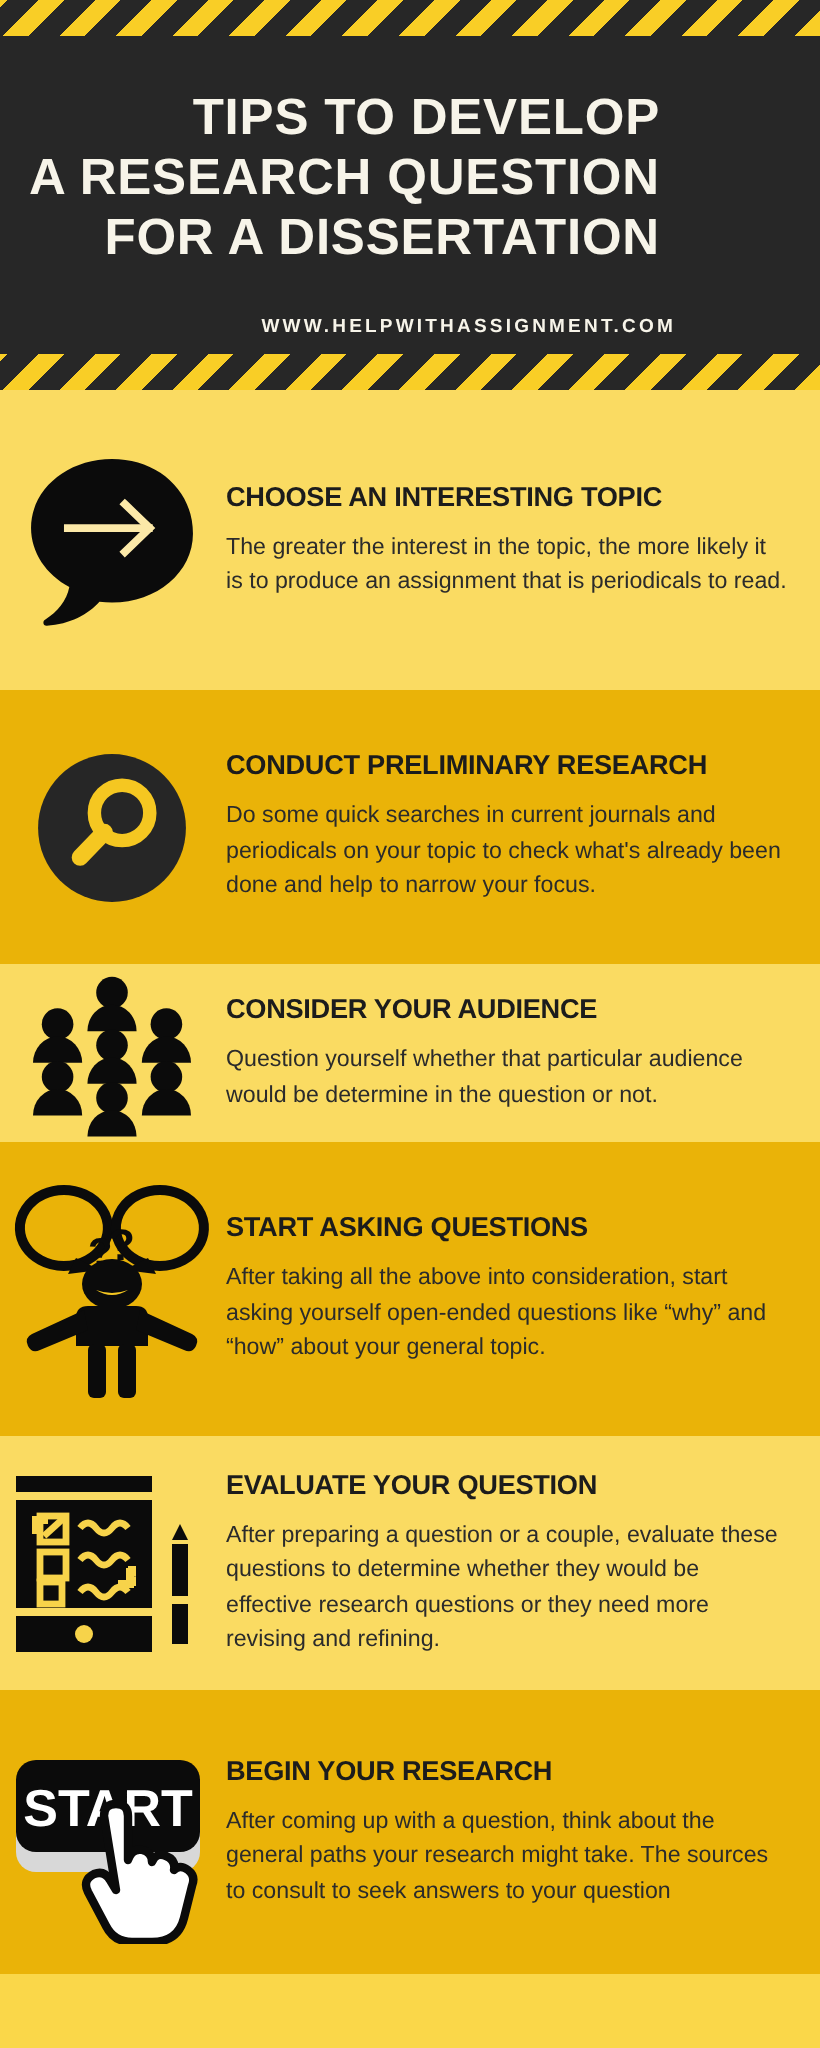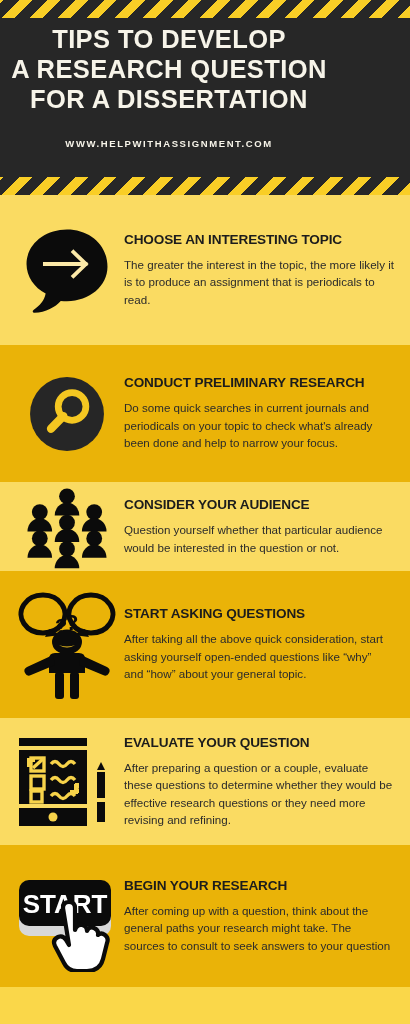--- a/index.html
+++ b/index.html
@@ -37,24 +37,24 @@
       -45deg,
       #F9CE26 0px, #F9CE26 9px,
       #272727 9px, #272727 20px
     );
   }
   .stripe-top   { top: 0; }
   .stripe-bottom{ bottom: 0; }
 
   .header-inner {
     position: absolute;
-    top: 24px;
+    top: 44px;
     left: 0;
     width: 338px;
-    text-align: center;
+    text-align: right;
   }
   .title {
     color: #F7F4E9;
     font-family: "Liberation Sans", sans-serif;
     font-weight: bold;
     font-size: 25.5px;
     line-height: 30px;
     letter-spacing: 0.4px;
     margin: 0;
     padding: 0 8px;
@@ -71,21 +71,21 @@
     margin-top: 24px;
     text-transform: uppercase;
   }
 
   
   .tip {
     position: relative;
     display: flex;
     align-items: center;
     box-sizing: border-box;
-    padding: 0 14px 0 12px;
+    padding: 0 14px 0 1px;
     overflow: hidden;
   }
   .tip.light { background: #FADB62; }
   .tip.dark  { background: #eab308; }
 
   .tip-icon {
     flex: 0 0 110px;
     width: 110px;
     display: flex;
     align-items: center;
@@ -215,21 +215,21 @@
             <g transform="translate(50,74)">
               <circle cx="0" cy="0" r="9"></circle>
               <path d="M-14 22 a14 15 0 0 1 28 0 z"></path>
             </g>
           </g>
         </svg>
       </span>
     </div>
     <div class="tip-body">
       <h2 class="tip-heading">CONSIDER YOUR AUDIENCE</h2>
-      <p class="tip-text">Question yourself whether that particular audience would be interested in the question or not.</p>
+      <p class="tip-text">Question yourself whether that particular audience would be determine in the question or not.</p>
     </div>
   </div>
 
   <div class="tip dark" id="row-4">
     <div class="tip-icon">
       <span>
         <svg class="icon-svg" width="104" height="112" viewBox="0 0 104 112">
           <g fill="#0b0b0b">
 
             <path fill="none" stroke="#0b0b0b" stroke-width="5" d="M28 6 A22 19 0 1 1 27.9 6 Z"></path>
@@ -250,21 +250,21 @@
             <path d="M66 66 L92 78 q4 2 2 6 q-2 4 -6 2 L64 76z"></path>
 
             <rect x="40" y="83" width="9" height="27" rx="3"></rect>
             <rect x="55" y="83" width="9" height="27" rx="3"></rect>
           </g>
         </svg>
       </span>
     </div>
     <div class="tip-body">
       <h2 class="tip-heading">START ASKING QUESTIONS</h2>
-      <p class="tip-text">After taking all the above quick consideration, start asking yourself open-ended questions like “why” and “how” about your general topic.</p>
+      <p class="tip-text">After taking all the above into consideration, start asking yourself open-ended questions like “why” and “how” about your general topic.</p>
     </div>
   </div>
 
   <div class="tip light" id="row-5">
     <div class="tip-icon">
       <span>
         <svg class="icon-svg" width="104" height="100" viewBox="0 0 104 100">
           <g fill="#0b0b0b">
 
             <rect x="4" y="6" width="68" height="8"></rect>

